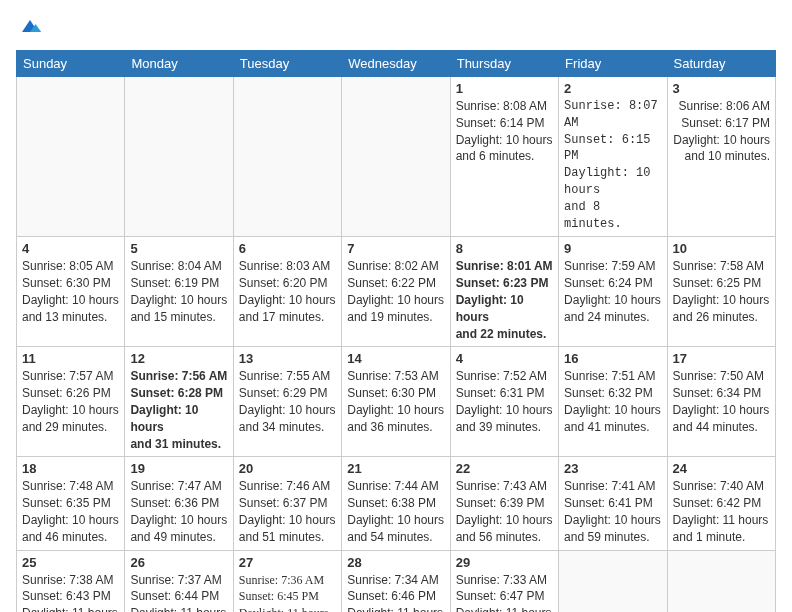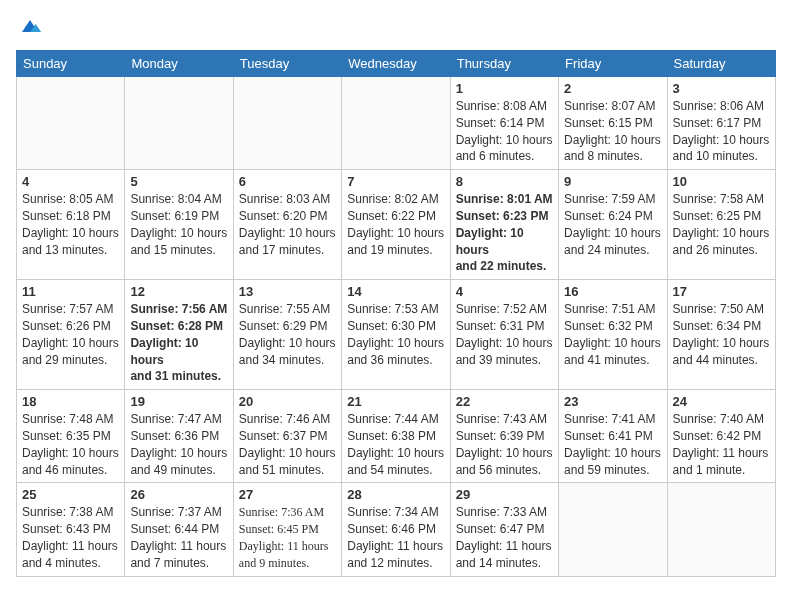--- a/index.html
+++ b/index.html
@@ -128,38 +128,38 @@
         <td class="empty-cell"></td>
         <td>
           <div class="cell-day">1</div>
           <div class="cell-info" style="white-space: pre-line;">Sunrise: 8:08 AM
 Sunset: 6:14 PM
 Daylight: 10 hours
 and 6 minutes.</div>
         </td>
         <td>
           <div class="cell-day">2</div>
-          <div class="cell-info" style="white-space: pre-line;">Sunrise: 8:07 AM
+          <div class="cell-info" style="white-space: pre-line; font-family: Liberation Mono, monospace;">Sunrise: 8:07 AM
 Sunset: 6:15 PM
 Daylight: 10 hours
 and 8 minutes.</div>
         </td>
         <td>
           <div class="cell-day">3</div>
-          <div class="cell-info" style="white-space: pre-line;">Sunrise: 8:06 AM
+          <div class="cell-info" style="white-space: pre-line; text-align: right;">Sunrise: 8:06 AM
 Sunset: 6:17 PM
 Daylight: 10 hours
 and 10 minutes.</div>
         </td>
       </tr>
       <tr>
         <td>
           <div class="cell-day">4</div>
           <div class="cell-info" style="white-space: pre-line;">Sunrise: 8:05 AM
-Sunset: 6:18 PM
+Sunset: 6:30 PM
 Daylight: 10 hours
 and 13 minutes.</div>
         </td>
         <td>
           <div class="cell-day">5</div>
           <div class="cell-info" style="white-space: pre-line;">Sunrise: 8:04 AM
 Sunset: 6:19 PM
 Daylight: 10 hours
 and 15 minutes.</div>
         </td>

